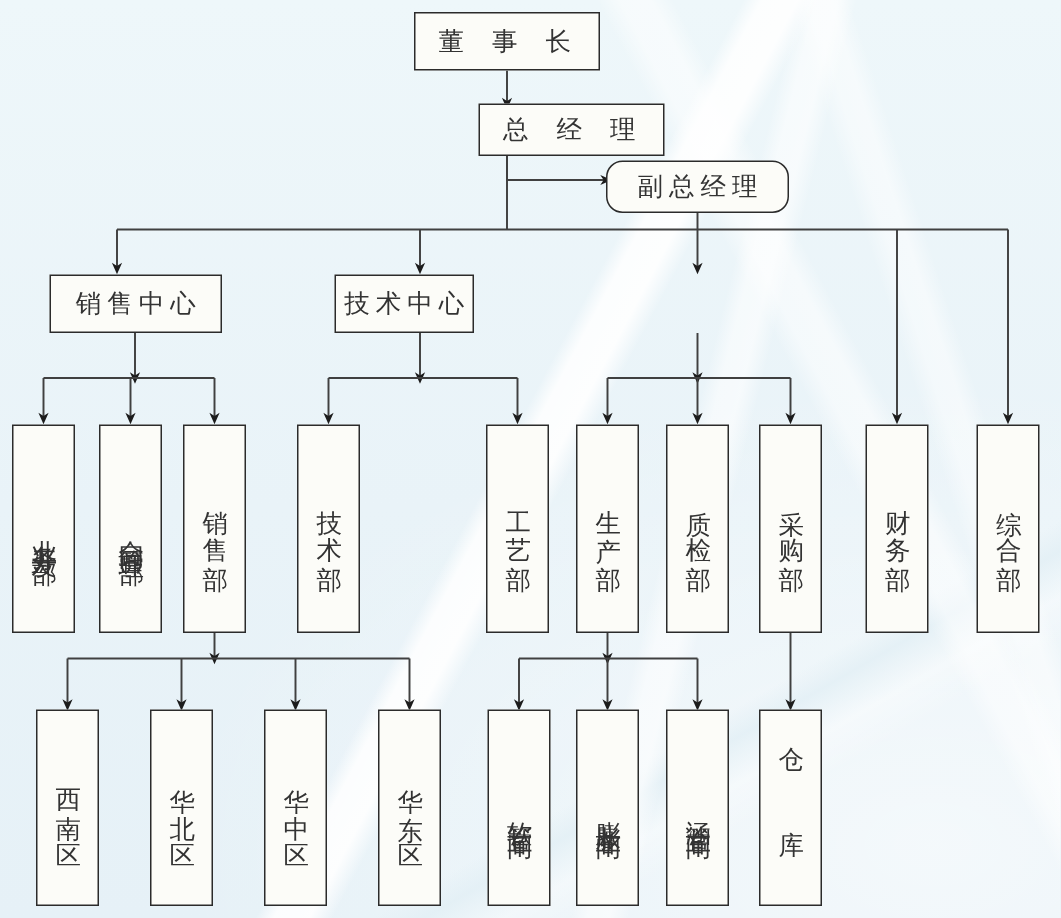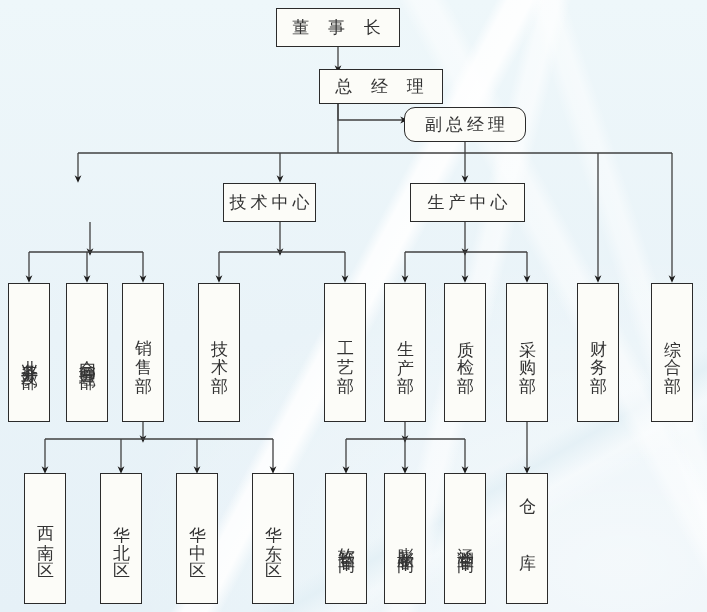--- a/index.html
+++ b/index.html
@@ -115,24 +115,24 @@
       <path d="M527,422 L527,470" marker-end="url(#arw)"></path>
     </g>
   </svg>
 
   <div class="node h wide" style="left:276px;top:8px;width:124px;height:39px;">董 事 长</div>
 
   <div class="node h wide" style="left:276px;top:69px;width:124px;height:35px;margin-left:43px;">总 经 理</div>
 
   <div class="node h" style="left:404px;top:107px;width:122px;height:35px;border-radius:11px;">副总经理</div>
 
+  <div class="node h" style="left:33px;top:183px;width:115px;height:39px;">销售中心</div>
 
   <div class="node h" style="left:223px;top:183px;width:93px;height:39px;">技术中心</div>
 
-  <div class="node h" style="left:410px;top:183px;width:115px;height:39px;">生产中心</div>
 
   <div class="node v tight" style="left:8px;top:283px;width:42px;height:139px;">业务开发部</div>
 
   <div class="node v tight" style="left:66px;top:283px;width:42px;height:139px;">合同管理部</div>
 
   <div class="node v loose" style="left:122px;top:283px;width:42px;height:139px;">销售部</div>
 
   <div class="node v loose" style="left:198px;top:283px;width:42px;height:139px;">技术部</div>
 
   <div class="node v loose" style="left:324px;top:283px;width:42px;height:139px;">工艺部</div>

